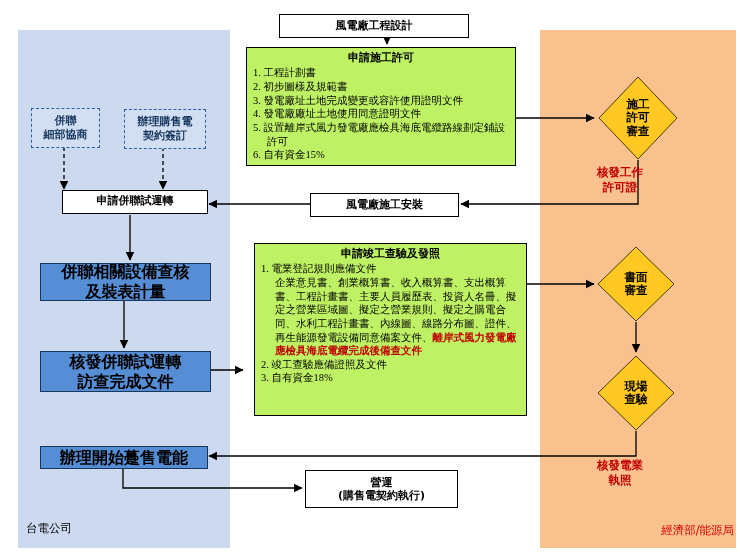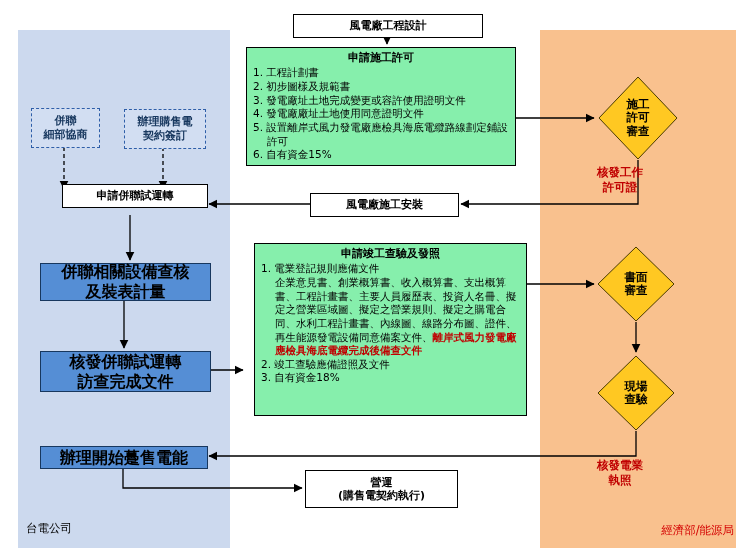--- a/index.html
+++ b/index.html
@@ -22,25 +22,25 @@
     position:absolute;background:var(--process_blue);border:1px solid var(--process_blue_border);
     display:flex;align-items:center;justify-content:center;text-align:center;
     font-weight:bold;font-size:16px;line-height:1.25;white-space:pre-line;color:#000;
   }
   .dashedbox{
     position:absolute;background:var(--dashed_blue_fill);border:1.5px dashed var(--dashed_blue_border);
     display:flex;align-items:center;justify-content:center;text-align:center;
     font-weight:bold;font-size:11px;line-height:1.25;white-space:pre-line;color:var(--navy_text);
   }
   .bigbox{
-    position:absolute;background:#86efac;border:1px solid #000;
+    position:absolute;background:#bef264;border:1px solid #000;
     font-size:10.5px;line-height:1.3;padding:3px 6px 2px 6px;box-sizing:border-box;
   }
   .bigbox .title{text-align:center;font-weight:bold;font-size:11px;margin-bottom:1px;}
-  .li{padding-left:14px;text-indent:-14px;}
+  .li{padding-left:14px;text-indent:-14px;font-family:Liberation Serif, serif;}
   .detail{padding-left:14px;}
   .red{color:var(--red_text);font-weight:bold;}
 
   .diamond{position:absolute;}
   .diamond svg{position:absolute;left:0;top:0;}
   .diamond polygon{fill:var(--diamond_yellow);stroke:#4a3b00;stroke-width:1;}
   .dlabel{
     position:absolute;left:0;top:0;right:0;bottom:0;
     display:flex;align-items:center;justify-content:center;text-align:center;
     font-weight:bold;font-size:11.5px;line-height:1.15;white-space:pre-line;
@@ -75,21 +75,21 @@
     <line class="dash" x1="163" y1="147" x2="163" y2="189" marker-end="url(#ah)"></line>
     <line x1="130" y1="215" x2="130" y2="260" marker-end="url(#ah)"></line>
     <line x1="124" y1="299" x2="124" y2="348" marker-end="url(#ah)"></line>
     <line x1="209" y1="370" x2="243" y2="370" marker-end="url(#ah)"></line>
     <line x1="519" y1="284" x2="594" y2="284" marker-end="url(#ah)"></line>
     <line x1="636" y1="322" x2="636" y2="352" marker-end="url(#ah)"></line>
     <polyline points="636,431 636,456 209,456" marker-end="url(#ah)"></polyline>
     <polyline points="123,467 123,488 302,488" marker-end="url(#ah)"></polyline>
   </svg>
 
-  <div class="box" style="left:293px;top:14px;width:188px;height:22px;">風電廠工程設計</div>
+  <div class="box" style="left:279px;top:14px;width:188px;height:22px;">風電廠工程設計</div>
 
   <div class="bigbox" style="left:246px;top:47px;width:270px;height:119px;">
     <div class="title">申請施工許可</div>
     <div class="li">1. 工程計劃書</div>
     <div class="li">2. 初步圖樣及規範書</div>
     <div class="li">3. 發電廠址土地完成變更或容許使用證明文件</div>
     <div class="li">4. 發電廠廠址土地使用同意證明文件</div>
     <div class="li">5. 設置離岸式風力發電廠應檢具海底電纜路線劃定鋪設許可</div>
     <div class="li">6. 自有資金15%</div>
   </div>
@@ -106,21 +106,21 @@
   <div class="note" style="left:574px;top:165px;width:92px;">核發工作
 許可證</div>
 
   <div class="box" style="left:310px;top:193px;width:147px;height:22px;">風電廠施工安裝</div>
 
   <div class="dashedbox" style="left:31px;top:108px;width:67px;height:38px;">併聯
 細部協商</div>
   <div class="dashedbox" style="left:124px;top:109px;width:80px;height:38px;">辦理購售電
 契約簽訂</div>
 
-  <div class="box" style="left:62px;top:184px;width:144px;height:22px;">申請併聯試運轉</div>
+  <div class="box" style="left:62px;top:190px;width:144px;height:22px;font-family:Liberation Mono, monospace;">申請併聯試運轉</div>
 
   <div class="bluebox" style="left:40px;top:263px;width:169px;height:36px;">併聯相關設備查核
 及裝表計量</div>
   <div class="bluebox" style="left:40px;top:351px;width:169px;height:39px;">核發併聯試運轉
 訪查完成文件</div>
 
   <div class="bigbox" style="left:254px;top:243px;width:273px;height:173px;">
     <div class="title">申請竣工查驗及發照</div>
     <div class="li">1. 電業登記規則應備文件</div>
     <div class="detail"><span>企業意見書、創業概算書、收入概算書、支出概算書、工程計畫書、主要人員履歷表、投資人名冊、擬定之營業區域圖、擬定之營業規則、擬定之購電合同、水利工程計畫書、內線圖、線路分布圖、證件、再生能源發電設備同意備案文件、</span><span class="red">離岸式風力發電廠應檢具海底電纜完成後備查文件</span></div>

